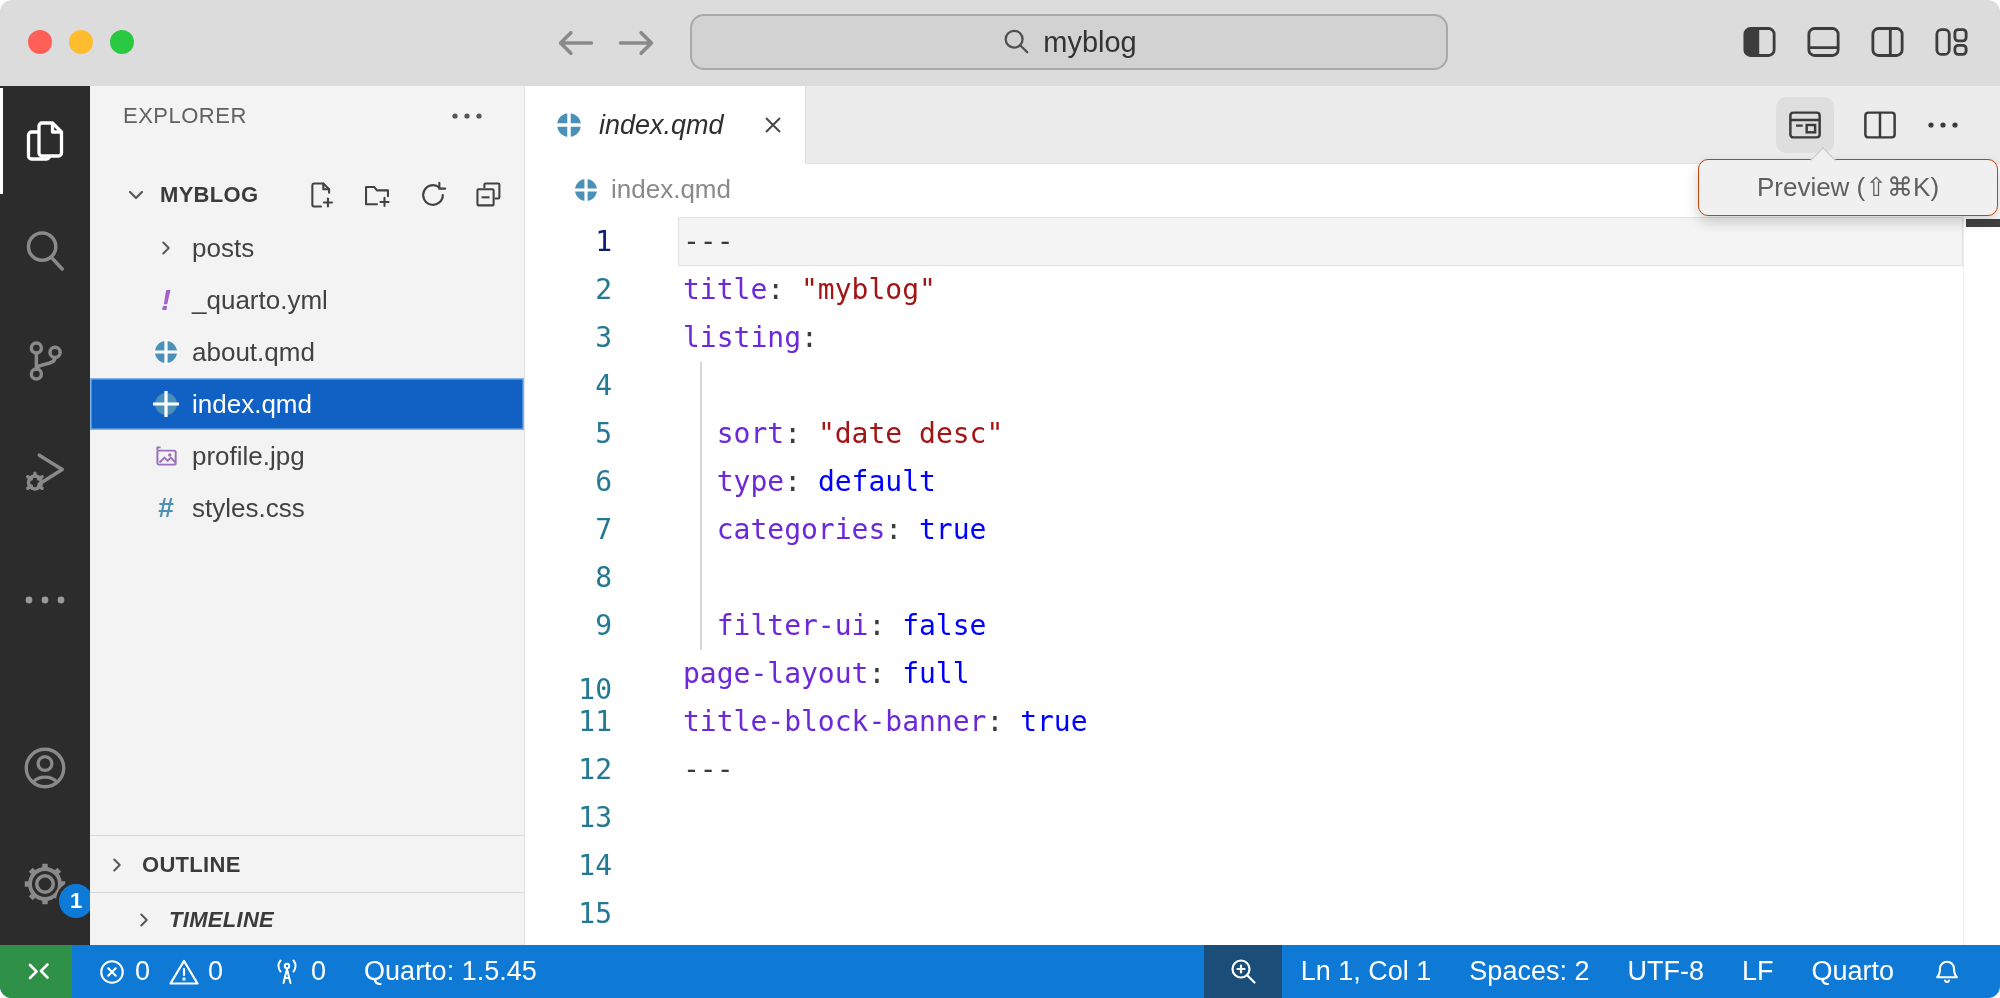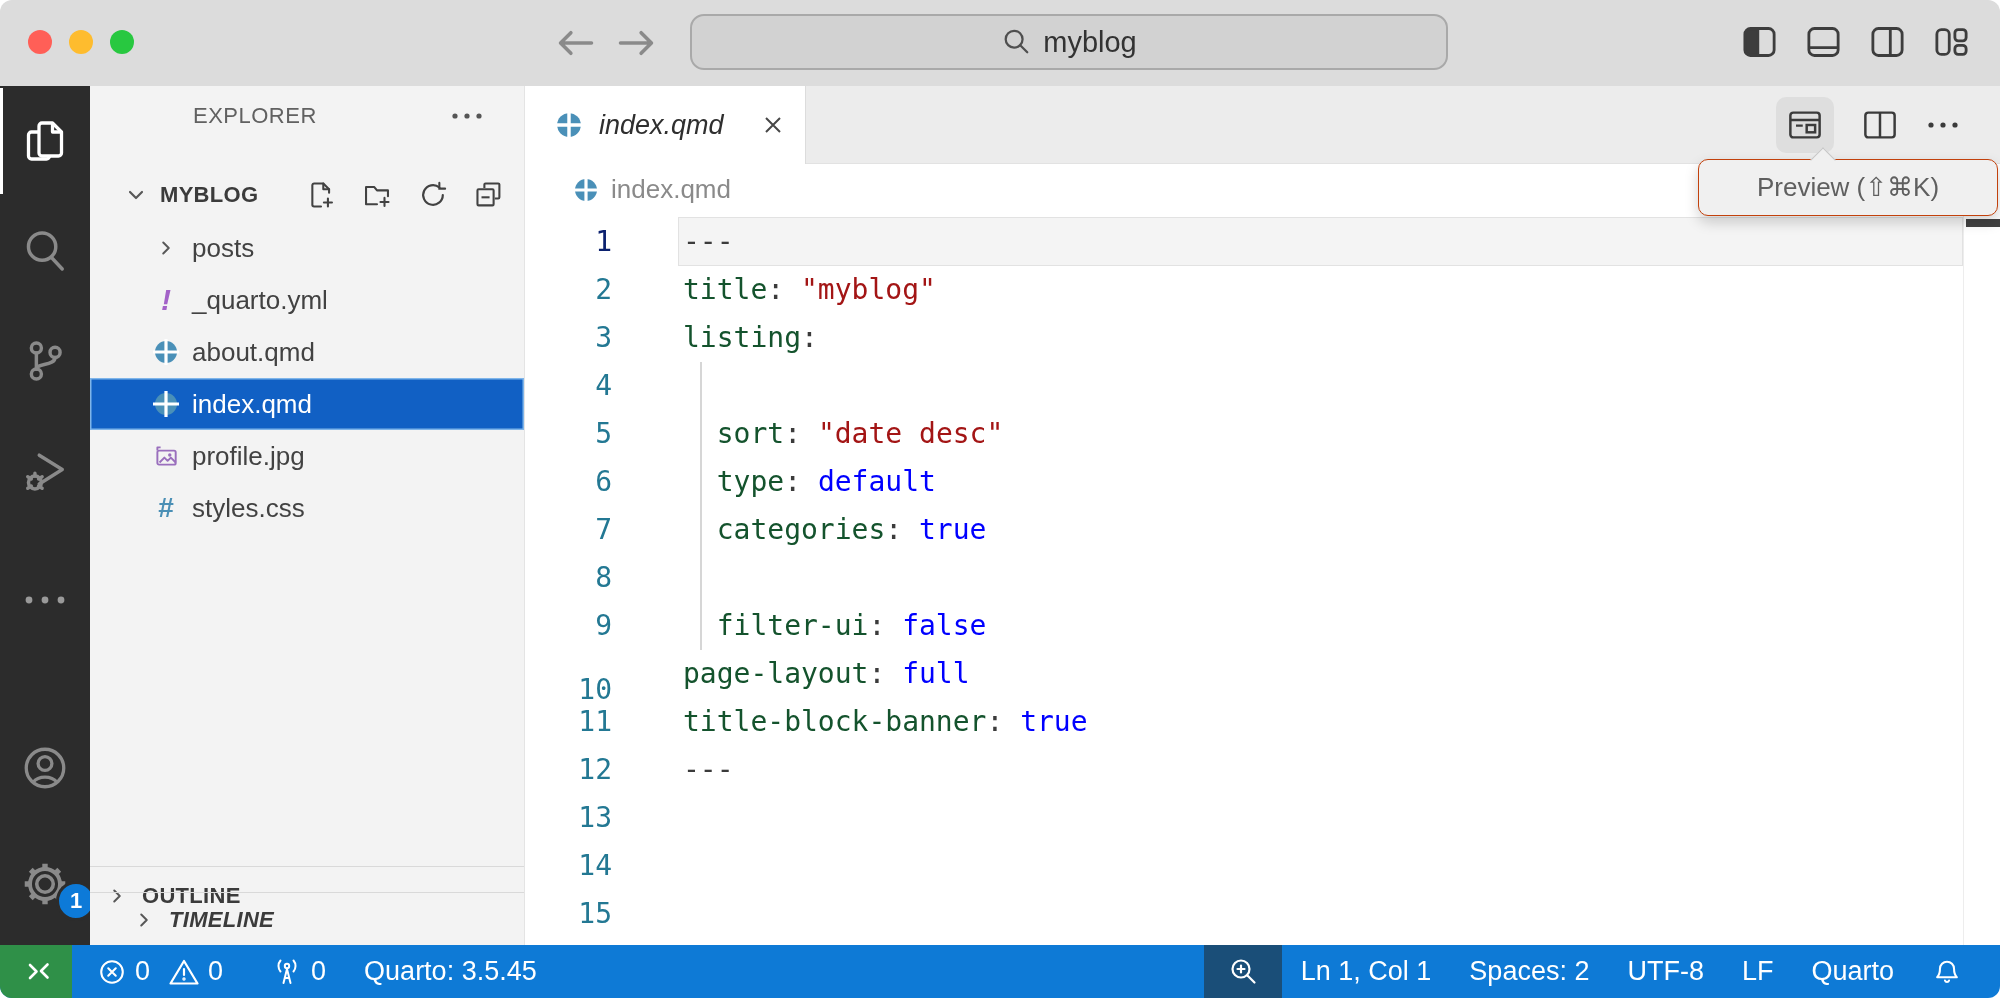--- a/index.html
+++ b/index.html
@@ -23,36 +23,36 @@
   .activitybar{position:absolute;left:0;top:86px;width:90px;bottom:53px;background:#2c2c2c;}
   .ab-indicator{position:absolute;left:0;top:2px;width:3px;height:106px;background:#ffffff;}
   .ab-item{position:absolute;left:50%;transform:translate(-50%,-50%);}
   .badge{position:absolute;left:56px;top:795px;width:40px;height:40px;border-radius:50%;
     background:#0d7ad8;color:#fff;font-size:22px;font-weight:bold;display:flex;align-items:center;
     justify-content:center;border:3px solid #2c2c2c;box-sizing:border-box;}
 
   
   .sidebar{position:absolute;left:90px;top:86px;width:435px;bottom:53px;background:#f3f3f3;border-right:1px solid #e4e4e4;box-sizing:border-box;}
   .sb-header{position:absolute;left:0;right:0;top:0;height:60px;display:flex;align-items:center;
-    padding:0 40px 0 103px;justify-content:space-between;}
+    padding:0 40px 0 33px;justify-content:space-between;}
   .sb-title{color:#616161;font-size:22px;letter-spacing:.5px;}
   .sb-section{position:absolute;left:0;right:0;top:86px;height:46px;display:flex;align-items:center;padding:0 20px 0 34px;box-sizing:border-box;}
   .sb-section-label{font-weight:bold;font-size:22px;color:#3b3b3b;margin-left:12px;letter-spacing:.3px;}
   .sb-actions{margin-left:auto;display:flex;gap:26px;align-items:center;}
   .file-list{position:absolute;left:0;right:0;top:136px;}
   .file-row{height:52px;display:flex;align-items:center;padding-left:58px;font-size:26px;color:#424242;}
   .file-icon{width:36px;display:flex;justify-content:center;align-items:center;}
   .file-label{margin-left:8px;}
   .file-row.selected{background:#1160c4;color:#fff;box-shadow:inset 0 0 0 1.5px #7fb5ea;}
   .yml-bang{color:#a362c8;font-weight:bold;font-style:italic;font-size:30px;}
   .css-hash{color:#4a8fb5;font-weight:bold;font-size:28px;}
   .sb-panel{position:absolute;left:0;right:0;display:flex;align-items:center;padding-left:43px;
     border-top:1px solid #d9d9d9;font-weight:bold;font-size:22px;color:#3b3b3b;}
   .sb-panel .pl{margin-left:14px;letter-spacing:.3px;}
-  .panel-outline{top:780px;height:57px;padding-left:16px;}
+  .panel-outline{top:749px;height:57px;padding-left:16px;}
   .panel-timeline{top:806px;height:53px;font-style:italic;}
 
   
   .editor{position:absolute;left:525px;top:86px;right:0;bottom:53px;background:#fff;}
   .tabstrip{position:absolute;left:0;right:0;top:0;height:78px;background:#ececec;border-bottom:1px solid #e2e2e2;box-sizing:border-box;}
   .tab{position:absolute;left:0;top:0;width:281px;height:78px;background:#fff;border-right:1px solid #dcdcdc;
     display:flex;align-items:center;gap:16px;padding:0 20px 0 30px;box-sizing:border-box;}
   .tab-label{font-style:italic;font-size:27px;color:#2f2f2f;}
   .tab-close{margin-left:auto;display:flex;}
   .editor-actions{position:absolute;right:40px;top:0;height:78px;display:flex;align-items:center;gap:28px;}
@@ -60,21 +60,21 @@
   .breadcrumb{position:absolute;left:0;right:0;top:78px;height:51px;background:#fff;display:flex;
     align-items:center;padding-left:48px;gap:12px;color:#8a8a8a;font-size:26px;}
   .code{position:absolute;left:0;right:0;top:129px;bottom:0;font-family:"DejaVu Sans Mono",monospace;font-size:28px;}
   .ln{position:absolute;left:0;width:87px;text-align:right;height:48px;line-height:48px;color:#237893;}
   .ln.active{color:#0b216f;}
   .code-line{position:absolute;left:158px;height:48px;line-height:48px;white-space:pre;color:#3b3b3b;}
   .current-line{position:absolute;left:153px;right:37px;height:49px;background:#f4f4f4;border:1px solid #e2e2e2;box-sizing:border-box;}
   .indent-guide{position:absolute;left:175px;top:147px;width:2px;height:288px;background:#d6d6d6;}
   .overview-mark{position:absolute;right:0;top:4px;width:34px;height:8px;background:#424242;}
   .scroll-edge{position:absolute;right:36px;top:0;bottom:0;width:1px;background:#ededed;}
-  .tk-sep{color:#3b3b3b}.tk-key{color:#14532d}.tk-pun{color:#3b3b3b}.tk-str{color:#a31515}.tk-kw{color:#0000ff}
+  .tk-sep{color:#3b3b3b}.tk-key{color:#6d28d9}.tk-pun{color:#3b3b3b}.tk-str{color:#a31515}.tk-kw{color:#0000ff}
 
   
   .tooltip{position:absolute;left:1698px;top:159px;width:300px;height:57px;background:#f0f0f0;
     border:1px solid #c2410c;border-radius:10px;display:flex;align-items:center;justify-content:center;
     font-size:26px;color:#5f5f5f;z-index:30;box-shadow:0 6px 14px rgba(0,0,0,.18);box-sizing:border-box;}
   .tooltip::before{content:"";position:absolute;left:115px;top:-9px;width:17px;height:17px;background:#f0f0f0;
     transform:rotate(45deg);border-left:1px solid #c6c6c6;border-top:1px solid #c6c6c6;}
 
   
   .statusbar{position:absolute;left:0;right:0;bottom:0;height:53px;background:#0e7ad6;color:#fff;
@@ -454,21 +454,21 @@
             <circle cx="16" cy="10" r="2.2"></circle>
             <path d="M12.5 27 L16 13 L19.5 27"></path>
             <path d="M14 22 h4"></path>
             <path d="M9.5 4.5 A8.5 8.5 0 0 0 9.5 15.5"></path>
             <path d="M22.5 4.5 A8.5 8.5 0 0 1 22.5 15.5"></path>
           </svg>
       </span>
       <span>0</span>
     </span>
 
-    <span style="margin-left:38px">Quarto: 3.5.45</span>
+    <span style="margin-left:38px">Quarto: 1.5.45</span>
 
     <span class="sb-right">
       <span class="zoombtn">
         <span>
           <svg width="32" height="32" viewBox="0 0 32 32" fill="none" stroke="#fff" stroke-width="2.2" stroke-linecap="round">
               <circle cx="14" cy="13" r="8.5"></circle>
               <path d="M20.5 19.5 L27.5 26.5"></path>
               <path d="M14 9.5 v7 M10.5 13 h7"></path>
             </svg>
         </span>

